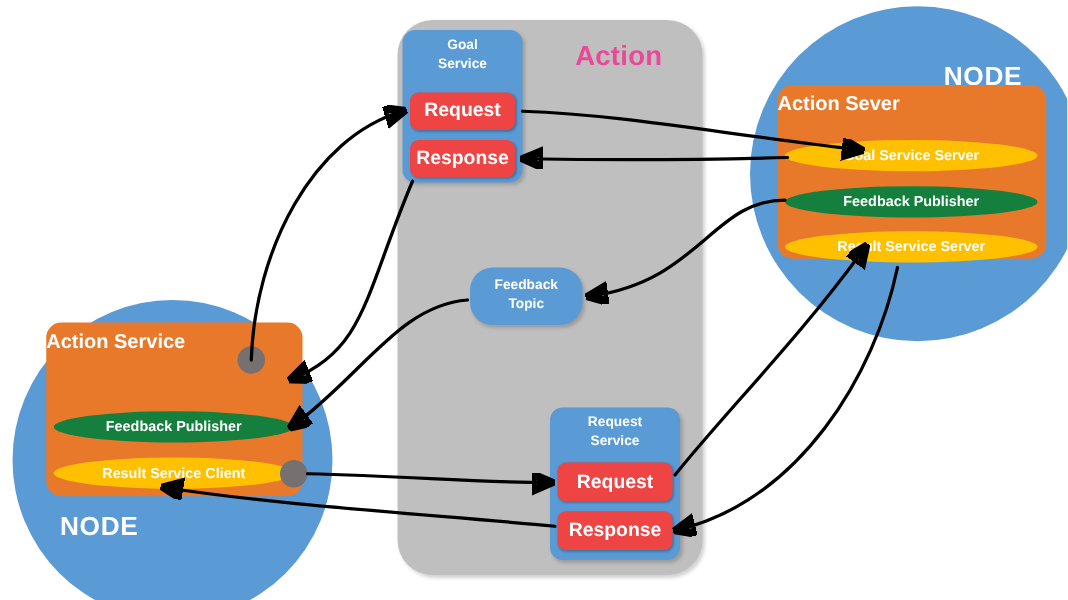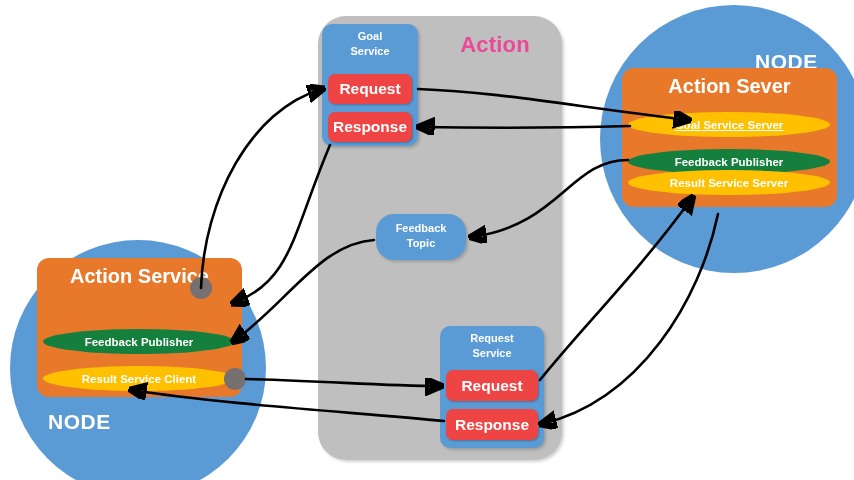--- a/index.html
+++ b/index.html
@@ -74,37 +74,37 @@
   #client-node-label{left:48px;top:410px;}
 
   
   .inner-box{
     background:#E8792B;
     border-radius:12px;
   }
   #action-server-box{left:622px;top:68px;width:215px;height:139px;}
   #action-client-box{left:37px;top:258px;width:205px;height:139px;}
   .inner-title{
-    color:#ffffff;font-weight:bold;font-size:20px;
-    text-align:center;padding-top:7px;
+    color:#ffffff;font-weight:bold;font-size:16px;
+    padding-top:7px;
   }
 
   
   .pill{
     border-radius:50%/50%;
     display:flex;align-items:center;justify-content:center;
     color:#ffffff;font-weight:bold;font-size:11.5px;
     text-align:center;
   }
   .pill-yellow{background:#FFC000;}
   .pill-green{background:#15803d;}
 
-  #srv-goal{left:628px;top:112px;width:202px;height:25px;text-decoration:underline;}
+  #srv-goal{left:628px;top:112px;width:202px;height:25px;}
   #srv-feedback{left:628px;top:149px;width:202px;height:25px;}
-  #srv-result{left:628px;top:170px;width:202px;height:25px;}
+  #srv-result{left:628px;top:185px;width:202px;height:25px;}
 
   #cli-goal{left:43px;top:291px;width:192px;height:25px;}
   #cli-feedback{left:43px;top:329px;width:192px;height:25px;}
   #cli-result{left:43px;top:366px;width:192px;height:25px;}
 
   
   .gdot{background:#767070;border-radius:50%;}
   #dot-goal-client{left:190px;top:277px;width:22px;height:22px;}
   #dot-result-client{left:224px;top:368px;width:22px;height:22px;}
 

